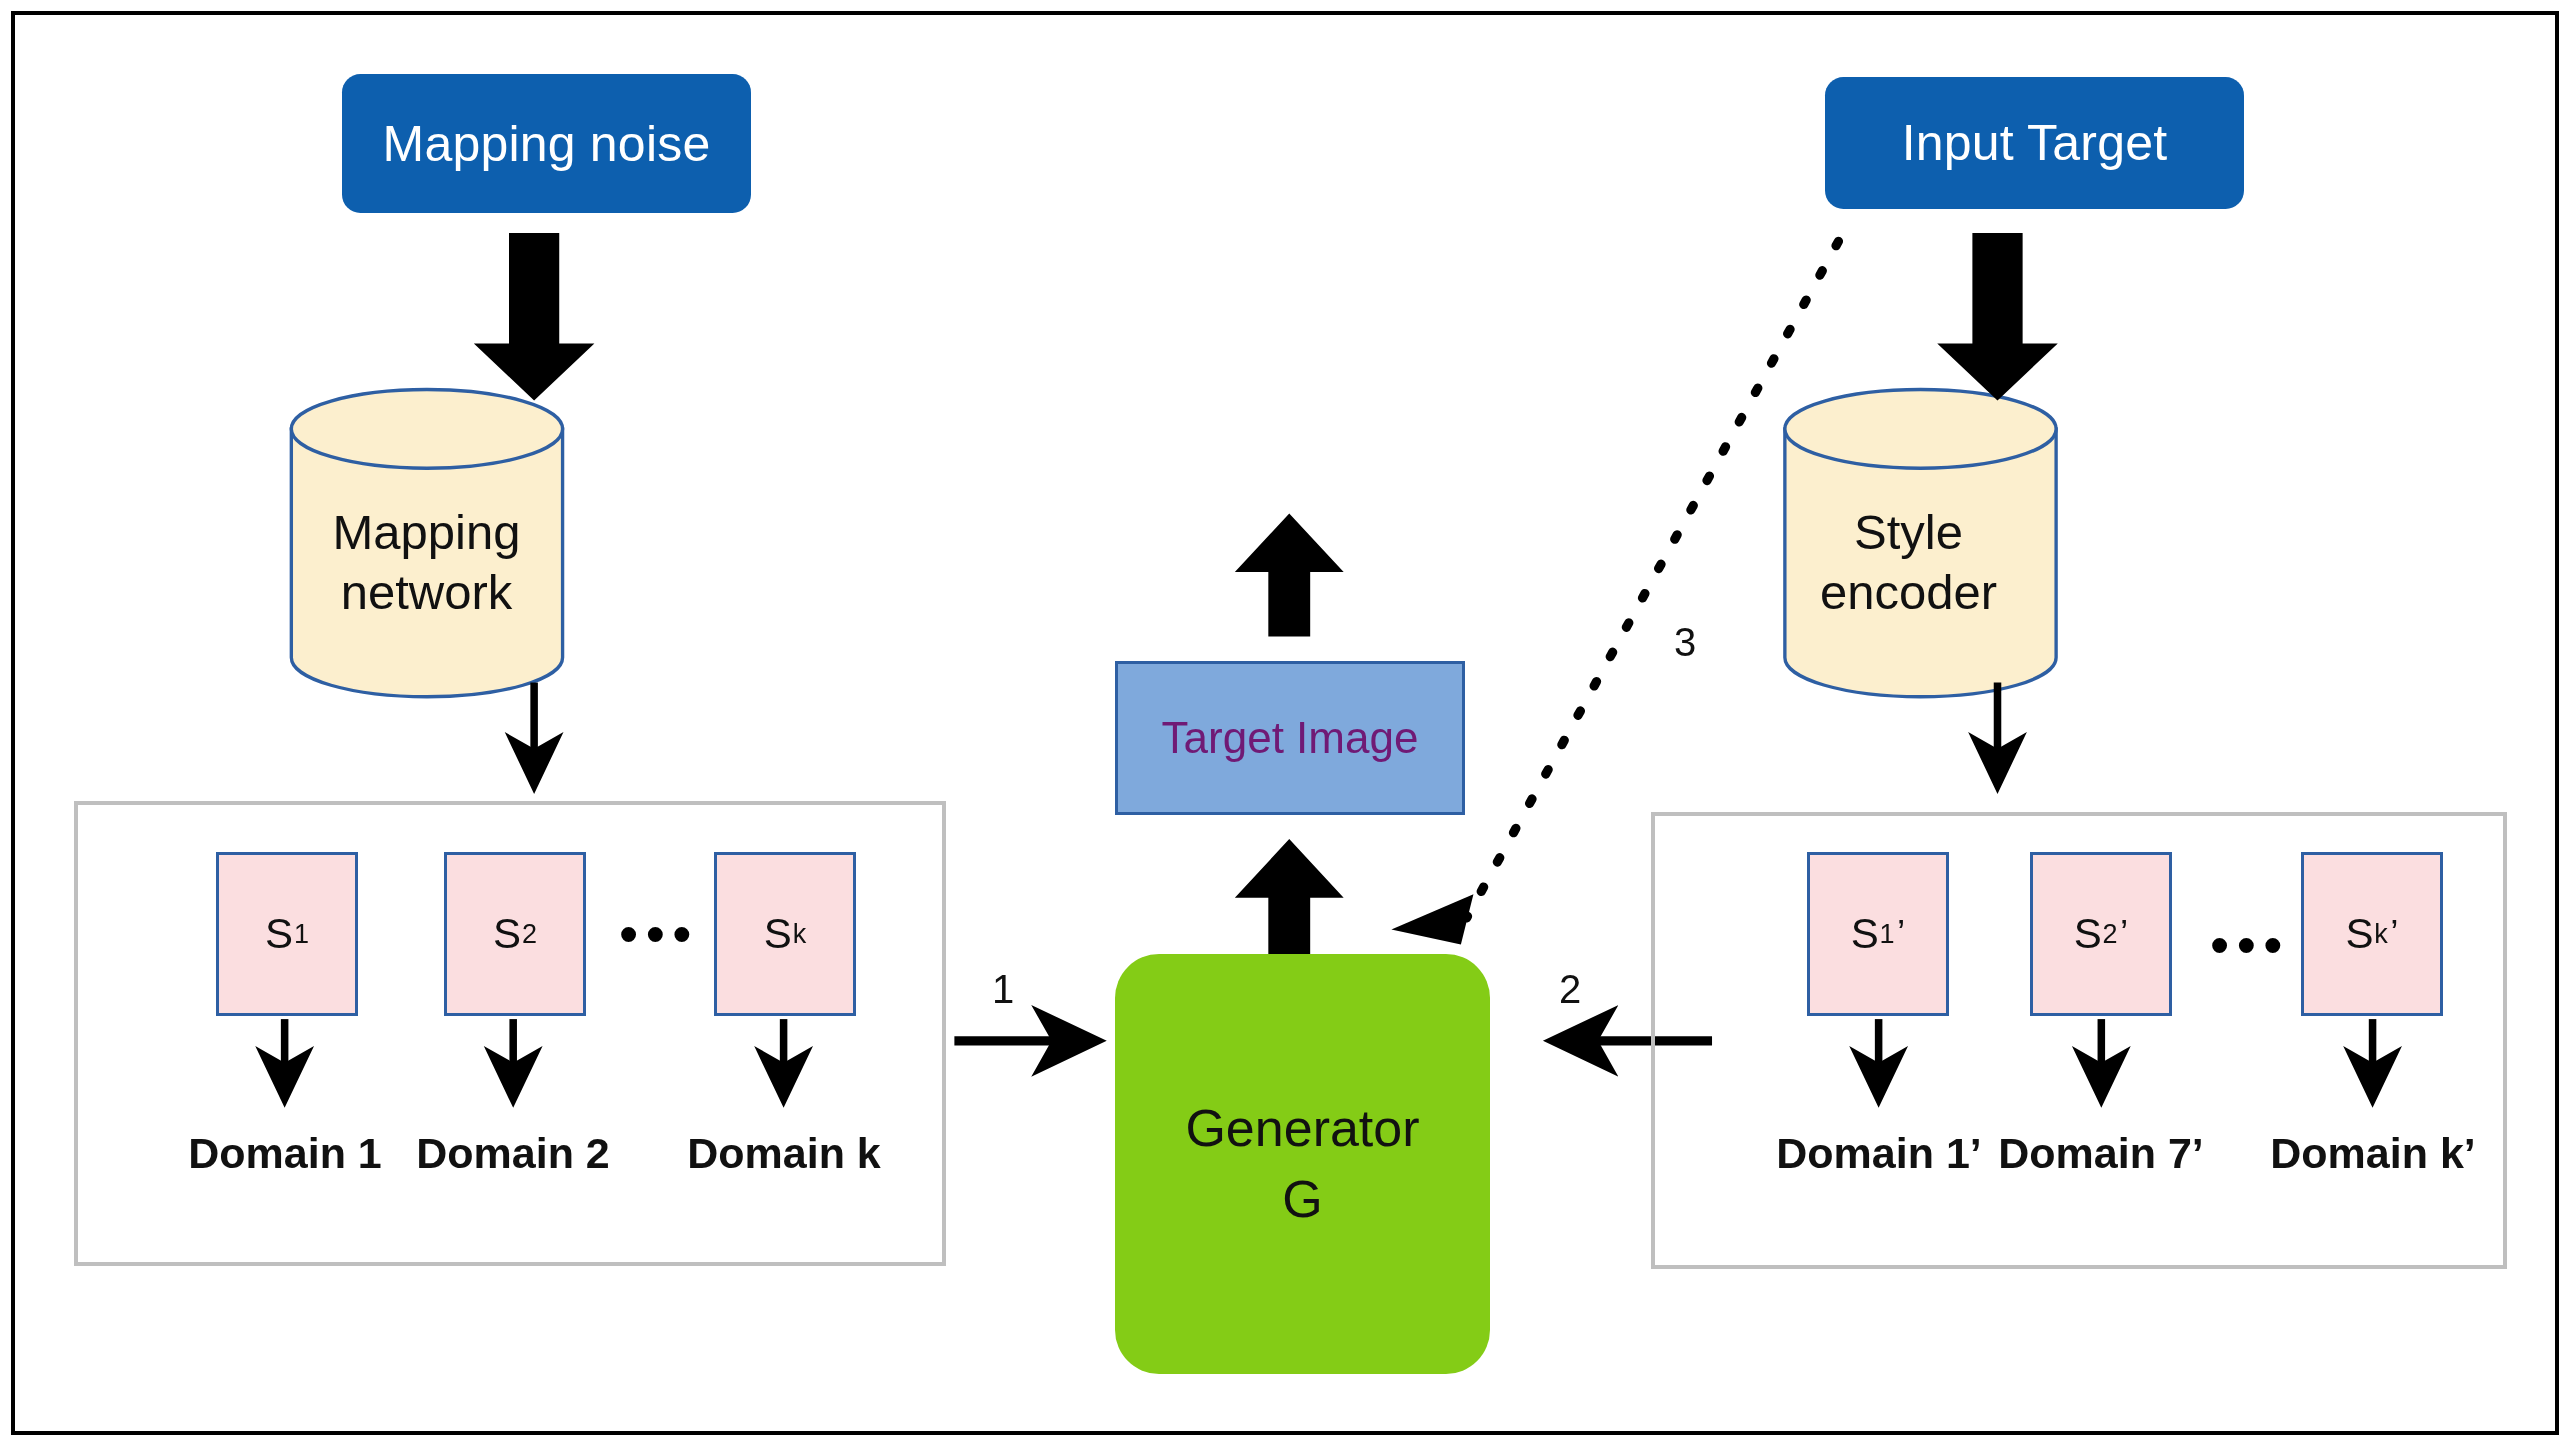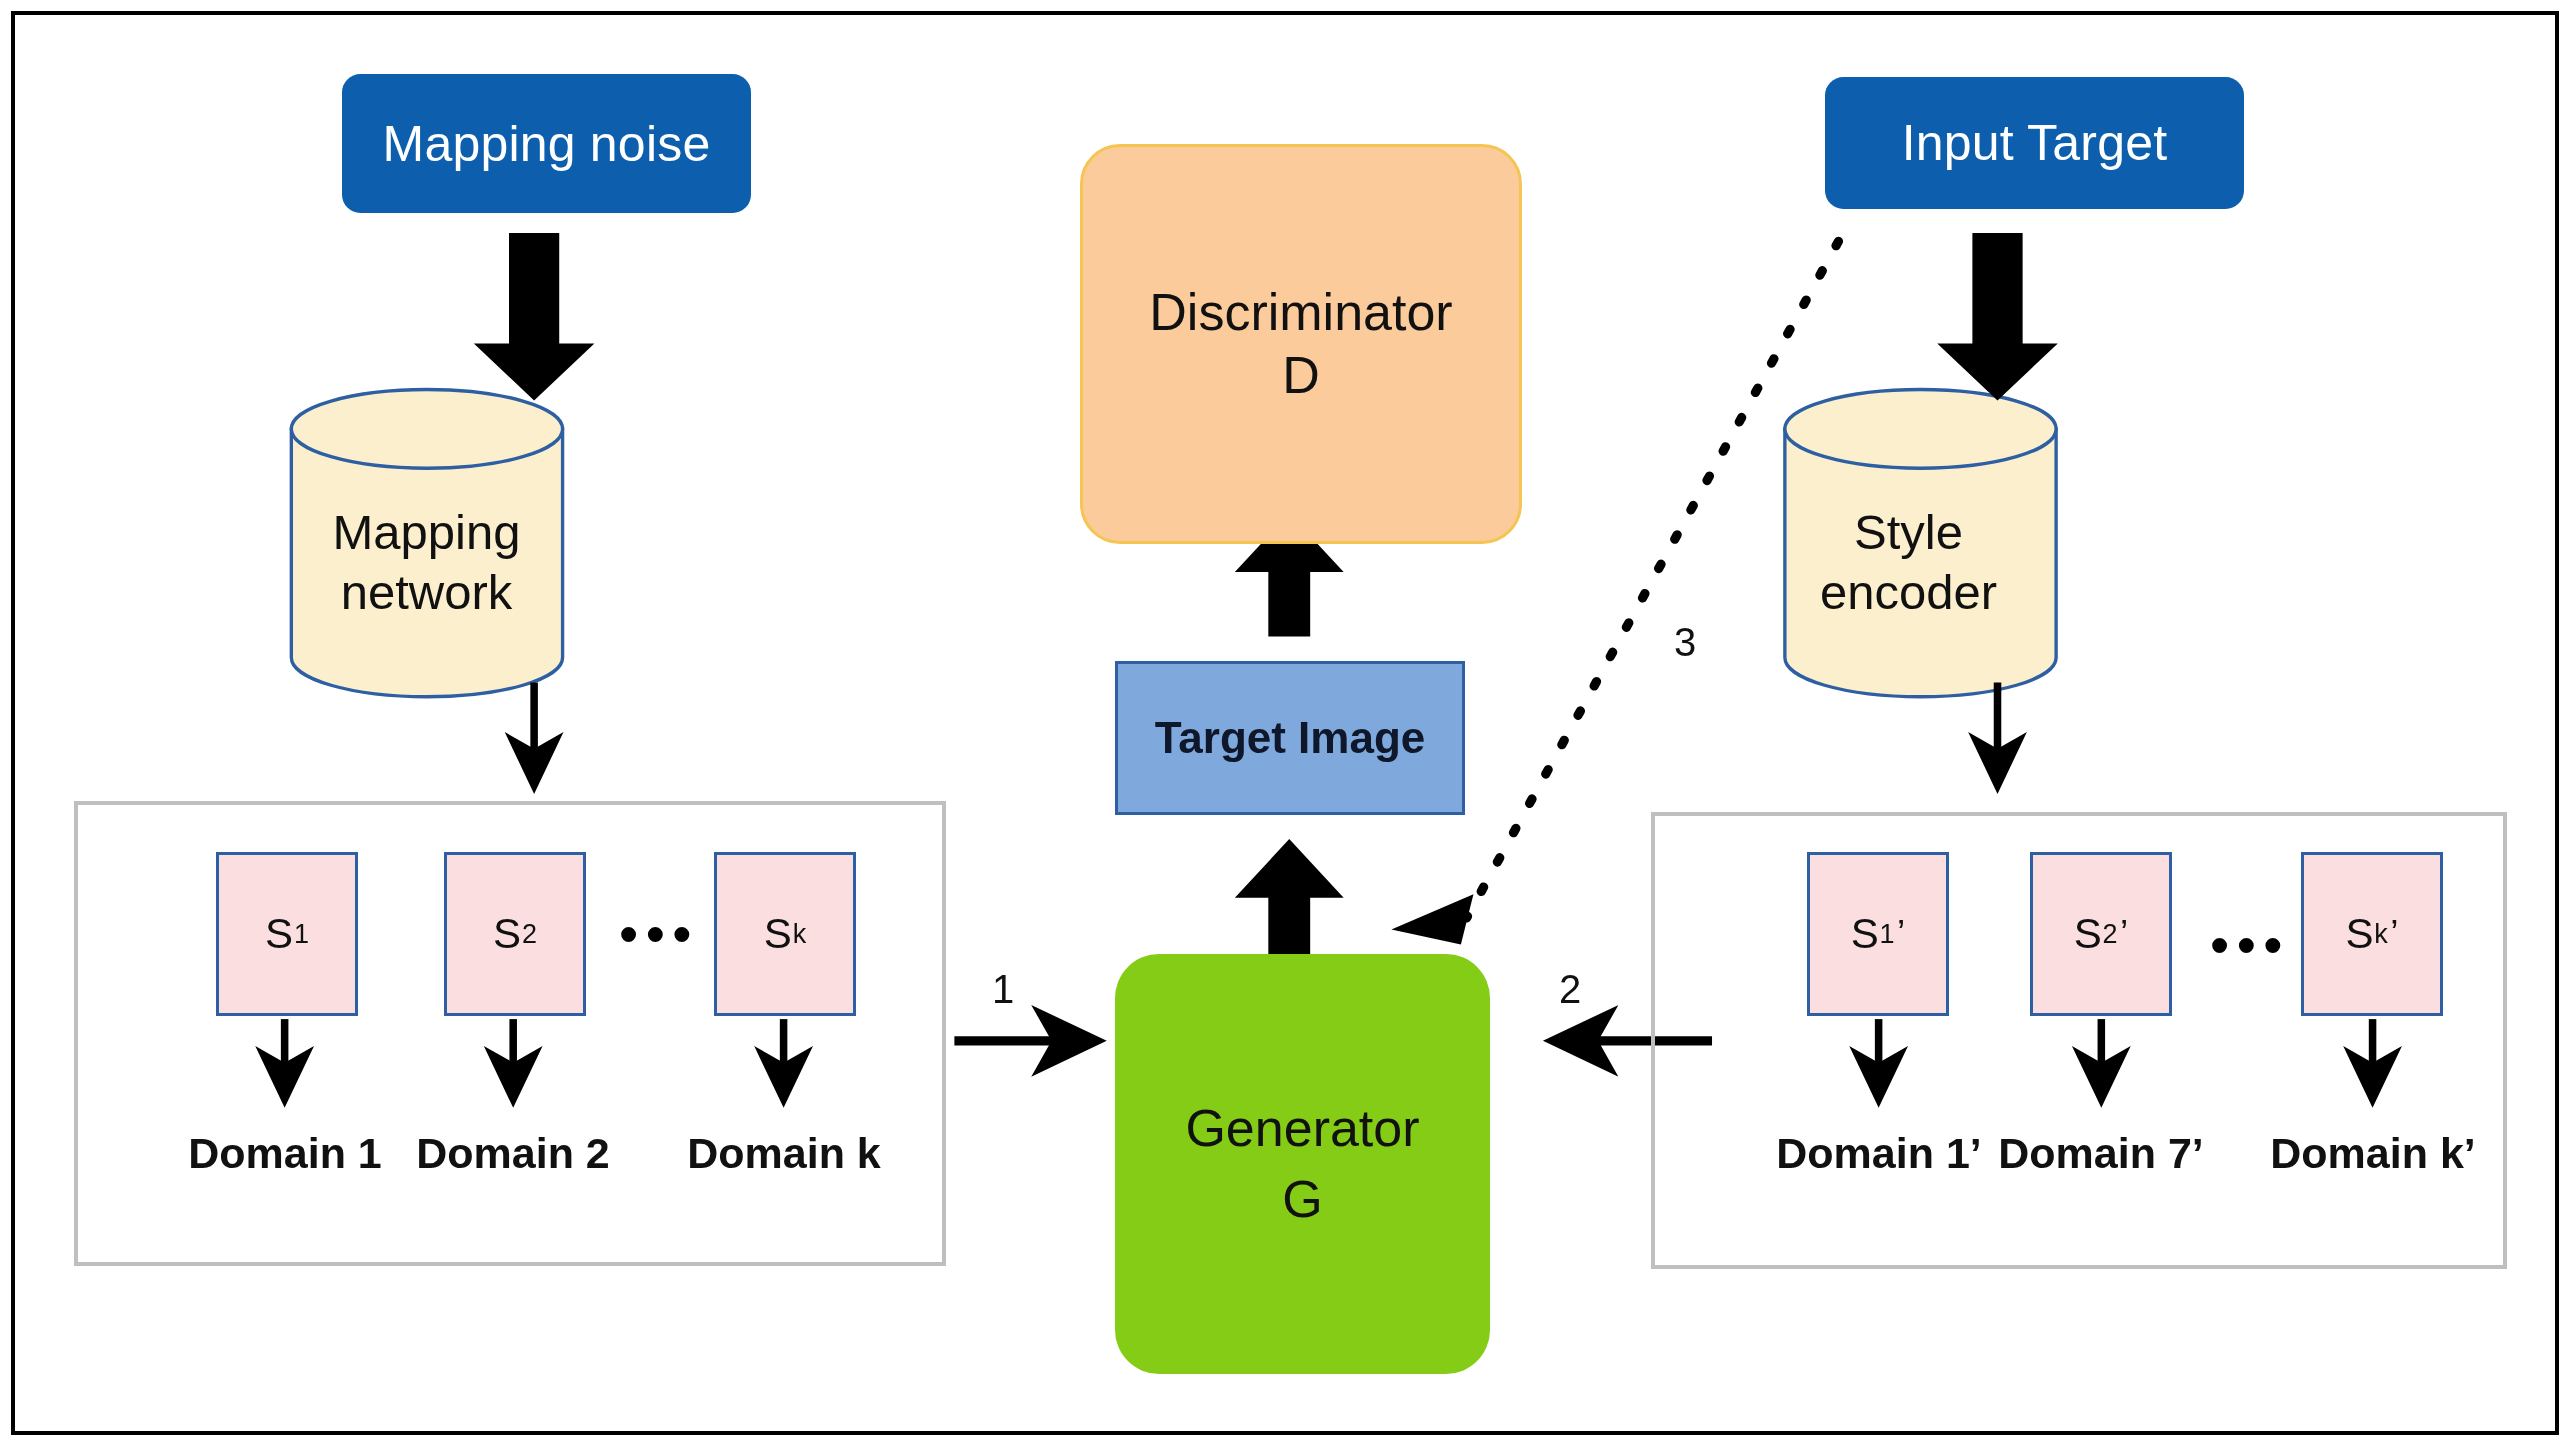--- a/index.html
+++ b/index.html
@@ -11,21 +11,21 @@
   
   .pill{background:#0D5FAE;border-radius:18.4px;display:flex;align-items:center;justify-content:center;
         color:#ffffff;font-size:50px;letter-spacing:0.2px;}
 
   
   .disc{background:#FBCB9B;border:3.3px solid #F5C451;border-radius:40px;display:flex;flex-direction:column;
         align-items:center;justify-content:center;color:#111;font-size:52px;line-height:1.22;}
 
   
   .target{background:#7FA9DC;border:3.3px solid #2E5FA3;display:flex;align-items:center;justify-content:center;
-          color:#0f172a;font-size:44px;font-weight:bold;}
+          color:#701a75;font-size:44px;font-weight:normal;}
 
   
   .gen{background:#84cc16;border-radius:44px;display:flex;flex-direction:column;align-items:center;
        justify-content:center;color:#111;font-size:52px;line-height:1.22;gap:7px;}
 
   
   .group{border:4.2px solid #BFBFBF;background:transparent;}
 
   
   .sbox{background:#FBDEE0;border:3.3px solid #2E5FA3;display:flex;align-items:center;justify-content:center;
@@ -110,24 +110,20 @@
 
   <div class="abs" style="left:1785px;top:429px;width:271px;height:268px;">
     <div class="abs" style="left:14px;top:0;width:219px;height:268px;display:flex;flex-direction:column;align-items:center;justify-content:center;">
       <div style="color:#111;font-size:49px;line-height:1.22;text-align:center;">
         <div>Style</div>
         <div>encoder</div>
       </div>
     </div>
   </div>
 
-  <div class="abs disc" style="left:1080px;top:144px;width:442px;height:400px;">
-    <div>Discriminator</div>
-    <div>D</div>
-  </div>
 
   <div class="abs target" style="left:1115px;top:661px;width:350px;height:154px;">
     <span>Target Image</span>
   </div>
 
   <div class="abs gen" style="left:1115px;top:954px;width:375px;height:420px;">
     <div>Generator</div>
     <div>G</div>
   </div>
 

